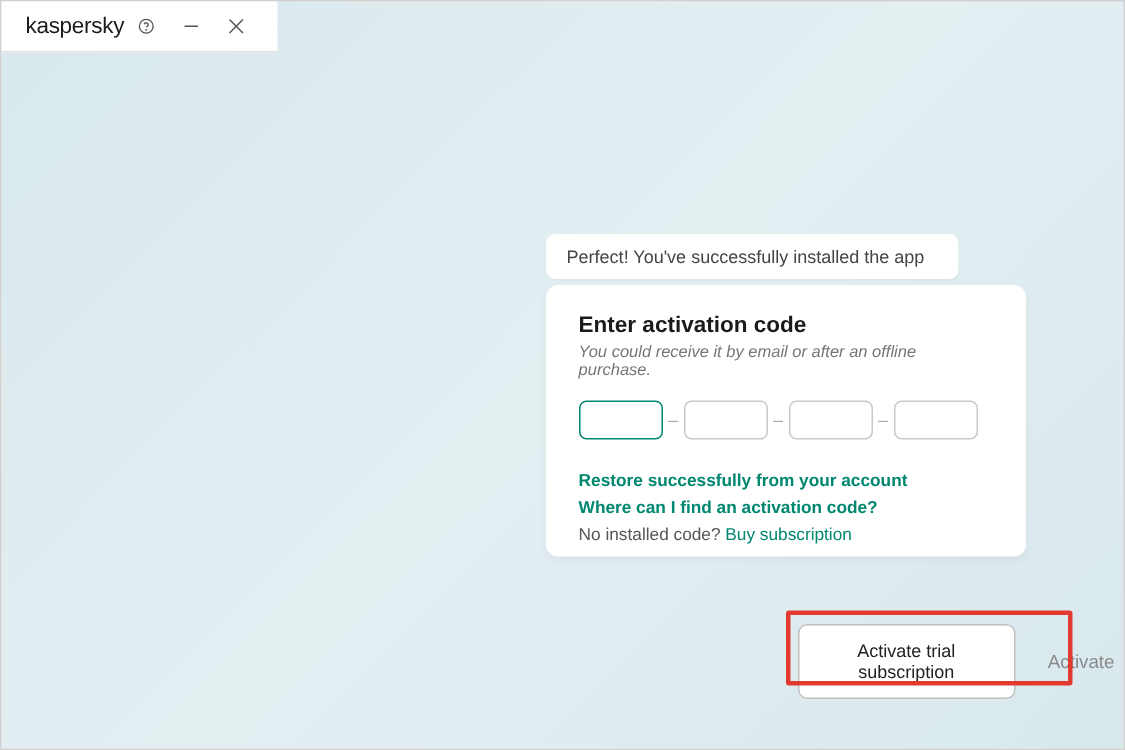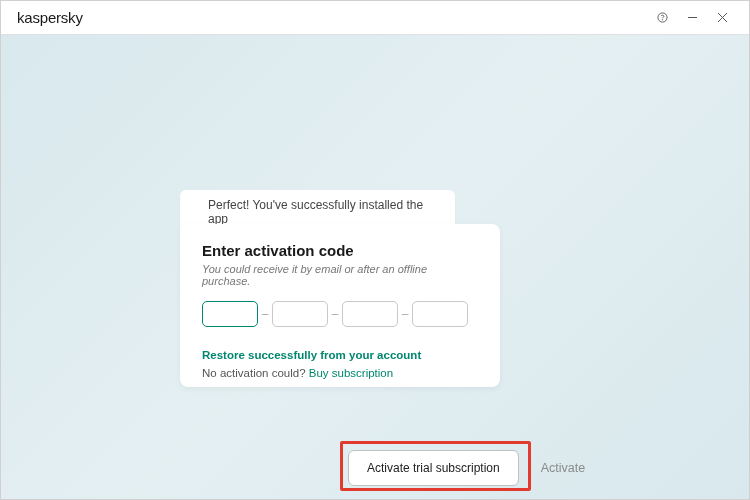--- a/index.html
+++ b/index.html
@@ -8,21 +8,21 @@
       height: 500px;
       font-family: -apple-system, BlinkMacSystemFont, "Segoe UI", Arial, sans-serif;
       overflow: hidden;
       background: #fff;
     }
     .window {
       width: 750px;
       height: 500px;
       border: 1px solid #d0d0d0;
       display: flex;
-      flex-direction: column;
+      flex-direction: row;
       background: linear-gradient(135deg, #d8e8ed 0%, #e4eff2 50%, #d8e8ed 100%);
       position: relative;
     }
     .title-bar {
       height: 34px;
       background: #ffffff;
       border-bottom: 1px solid #e0e0e0;
       display: flex;
       align-items: center;
       padding: 0 12px 0 16px;
@@ -50,21 +50,21 @@
       flex: 1;
     }
 
     .toast {
       position: absolute;
       left: 179px;
       top: 155px;
       width: 275px;
       background: #ffffff;
       border-radius: 6px;
-      padding: 8px 28px;
+      padding: 8px 14px;
       font-size: 12px;
       color: #444;
       box-shadow: 0 1px 2px rgba(0,0,0,0.04);
     }
 
     .card {
       position: absolute;
       left: 179px;
       top: 189px;
       width: 320px;
@@ -208,22 +208,23 @@
         <input class="code-input active" type="text" maxlength="5" style="">
         <span class="code-sep">–</span>
         <input class="code-input" type="text" maxlength="5" style="">
         <span class="code-sep">–</span>
         <input class="code-input" type="text" maxlength="5" style="">
         <span class="code-sep">–</span>
         <input class="code-input" type="text" maxlength="5" style="">
       </div>
 
       <a class="link">Restore successfully from your account</a>
+      <a class="link">Where can I find an activation code?</a>
       <div class="nocode">
-        <span>No activation could? </span><a class="link inline">Buy subscription</a>
+        <span>No installed code? </span><a class="link inline">Buy subscription</a>
       </div>
     </div>
 
     <div class="footer-buttons">
       <button class="btn-trial">Activate trial subscription</button>
       <button class="btn-activate" disabled="">Activate</button>
     </div>
 
     <div class="highlight-box"></div>
 

